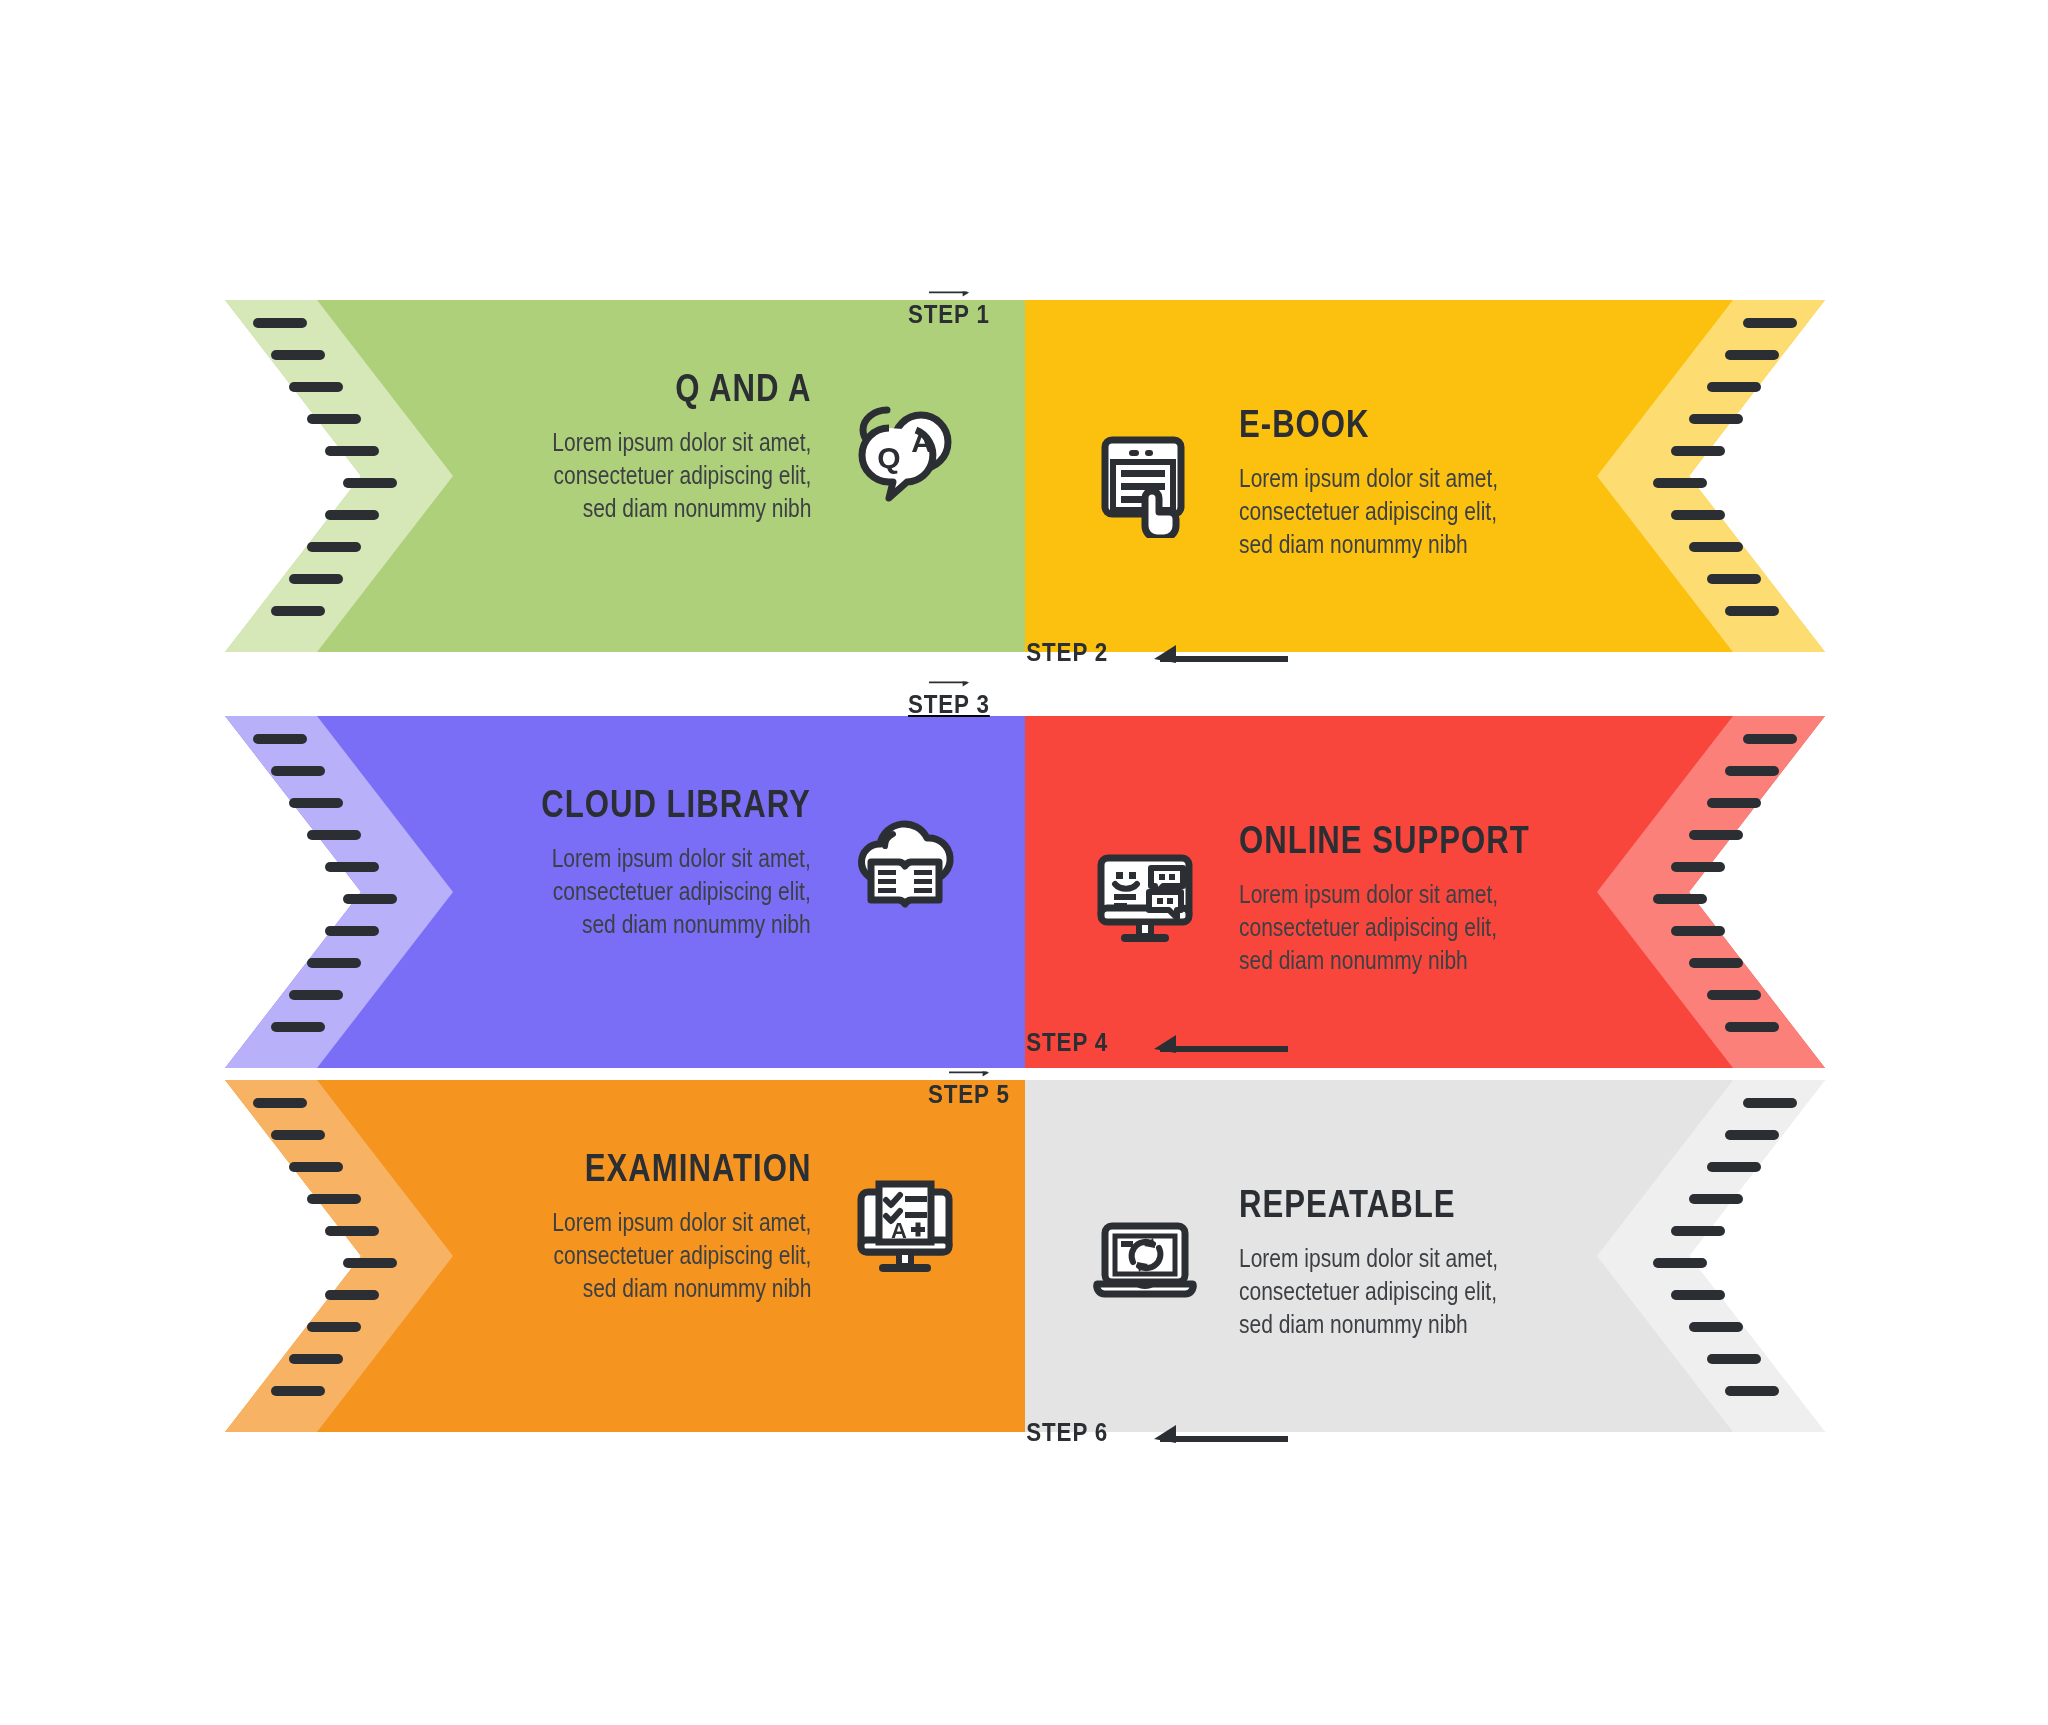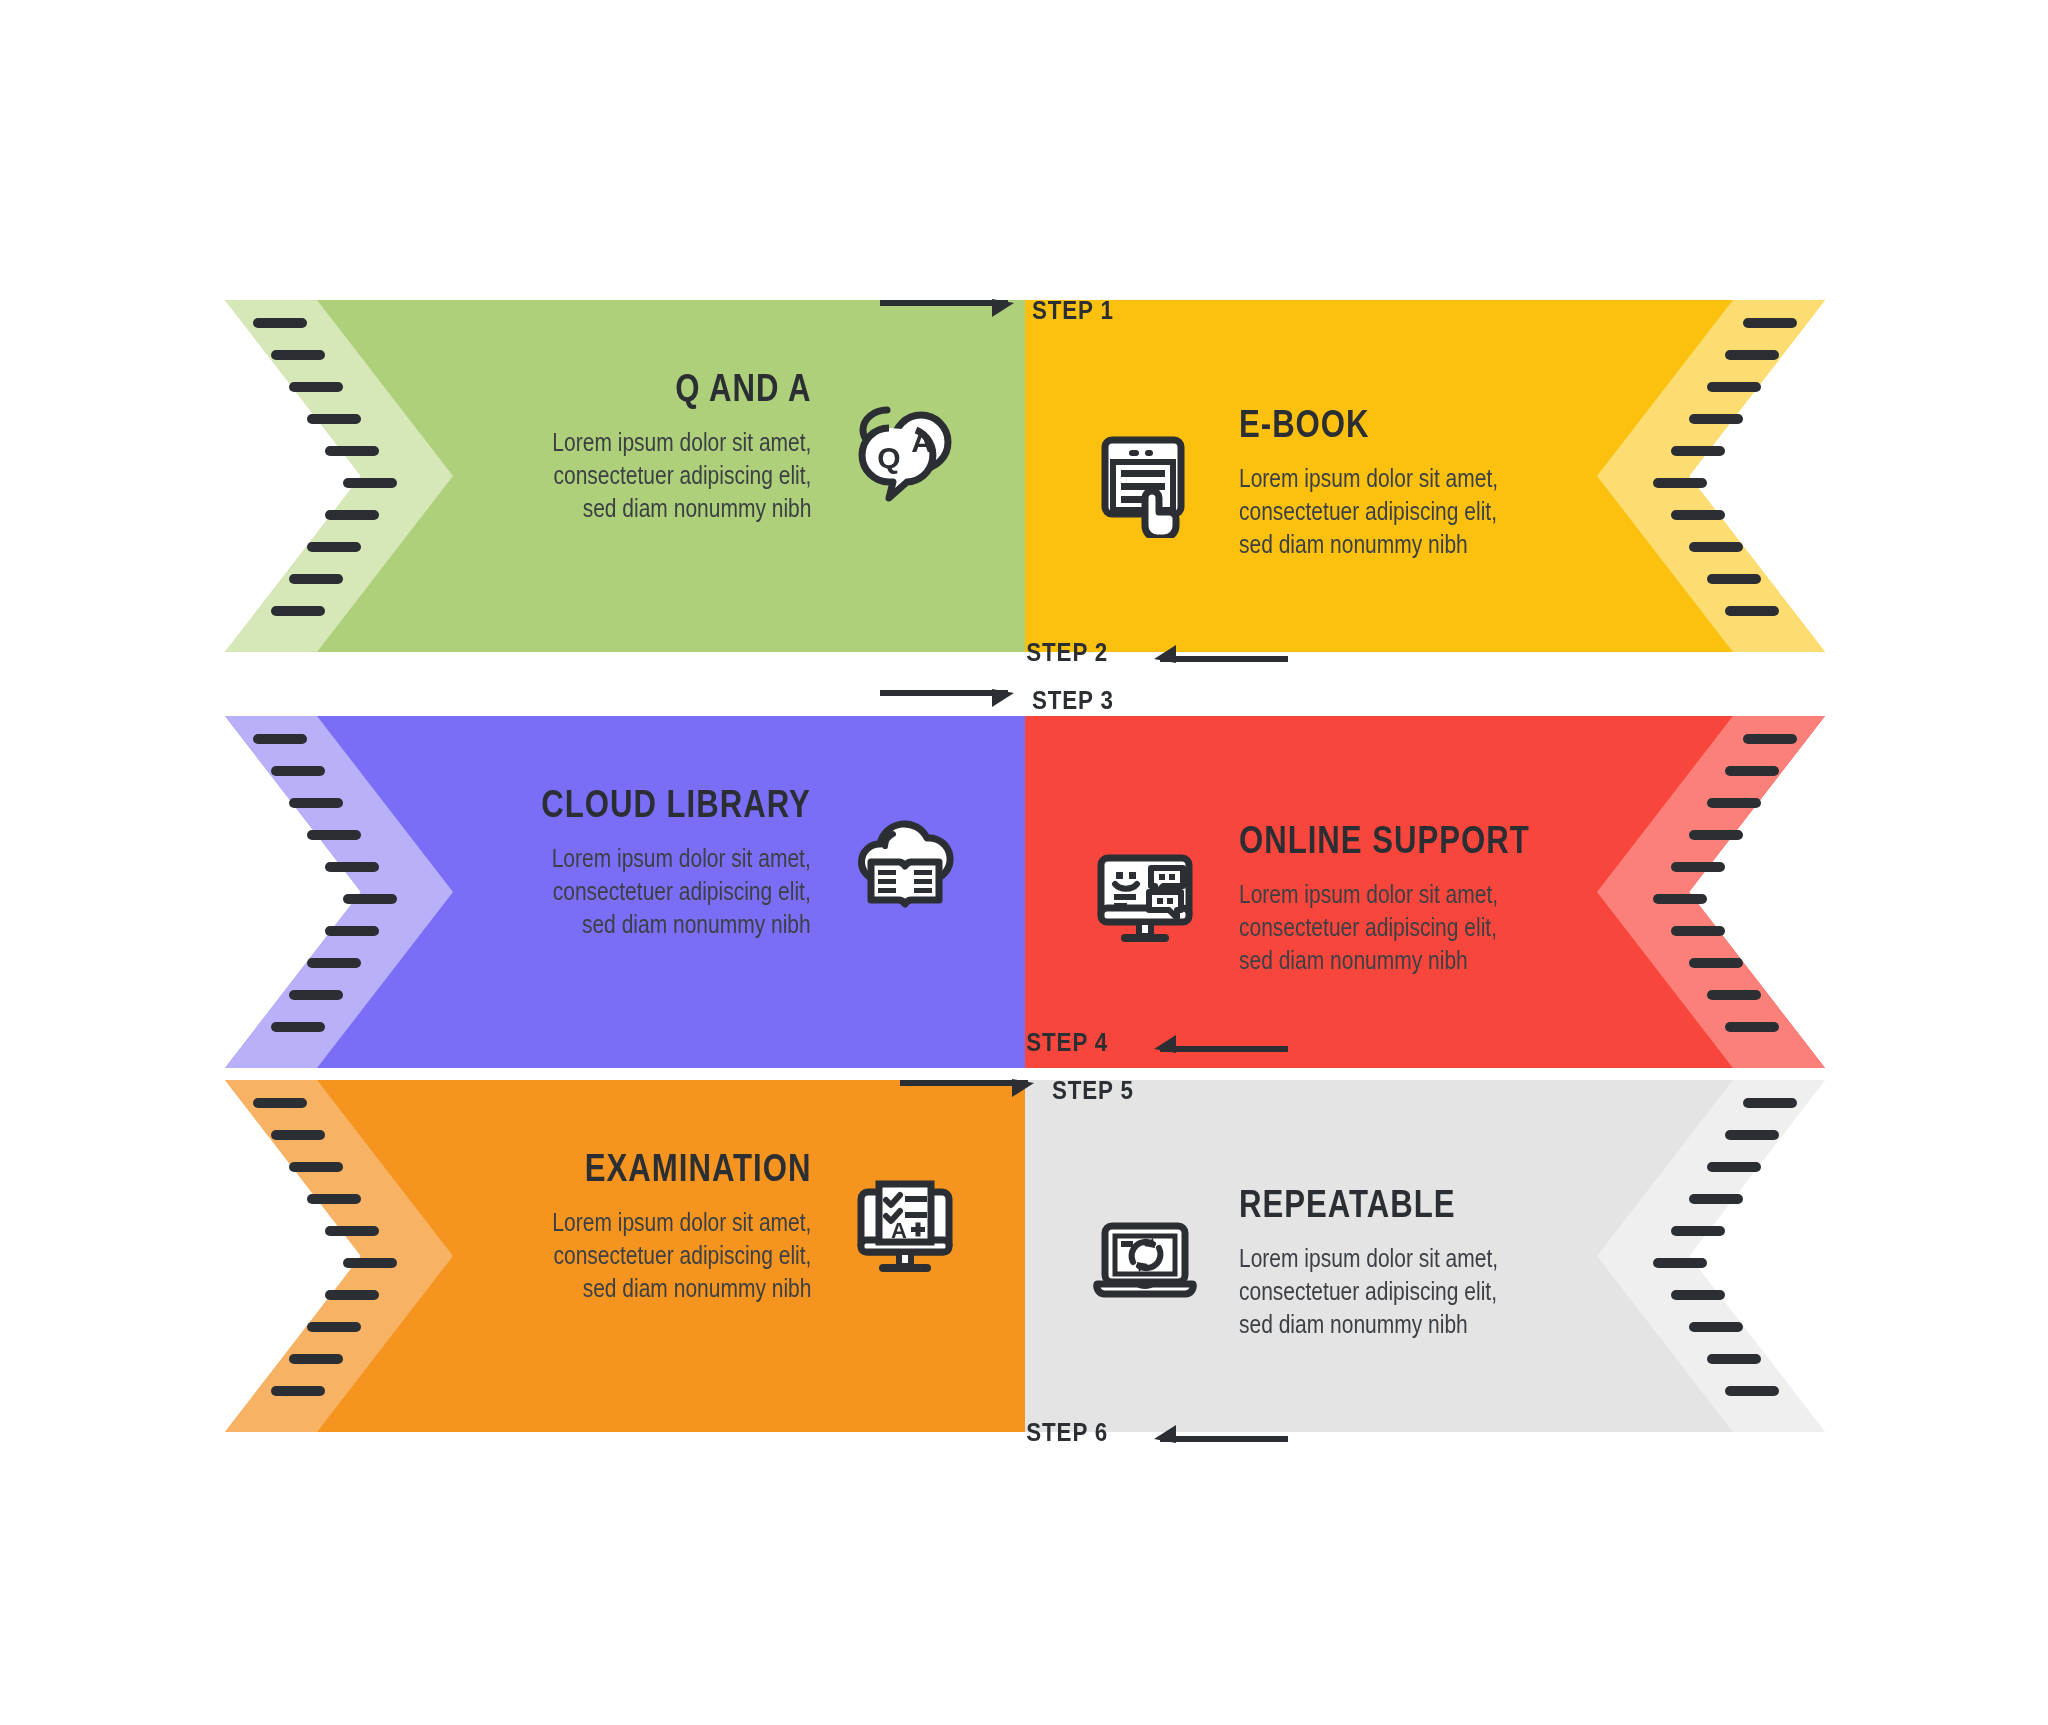--- a/index.html
+++ b/index.html
@@ -88,28 +88,28 @@
     display:flex;align-items:center;
     height:40px;
   }
   .step .lbl{
     font-family:"Liberation Sans Narrow","Liberation Sans",sans-serif;
     font-weight:bold;font-size:26px;letter-spacing:1px;
     color:#2b2f33;white-space:nowrap;
     transform:scaleX(0.86);
   }
   .step svg{display:block;}
-  .step.odd{flex-direction:row;}
+  .step.odd{flex-direction:column;}
   .step.even{flex-direction:row;gap:28px;}
   .step.odd .lbl{transform-origin:left center;margin-left:12px;}
   .step.even .lbl{transform-origin:right center;margin-right:12px;}
 
   .s1{left:880px;top:290px;}
   .s2{left:1013px;top:632px;}
-  .s3{left:880px;top:680px;}
+  .s3{left:880px;top:680px;text-decoration:underline;}
   .s4{left:1013px;top:1022px;text-align:right;}
   .s5{left:900px;top:1070px;}
   .s6{left:1013px;top:1412px;}
 </style>
 </head>
 <body>
 
 <div id="stage">
 
   <div class="row r1">

